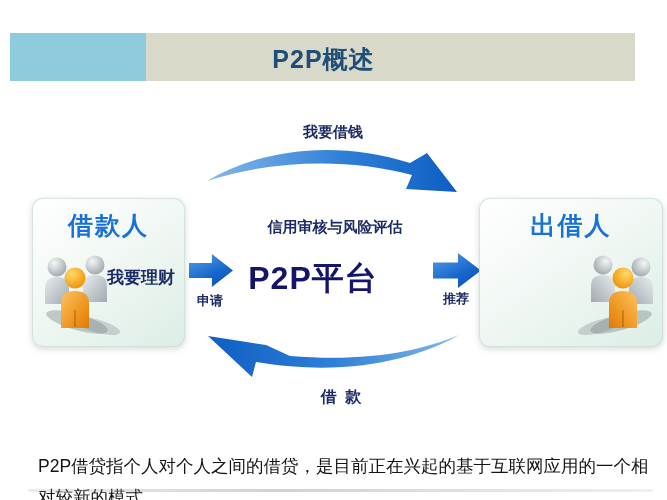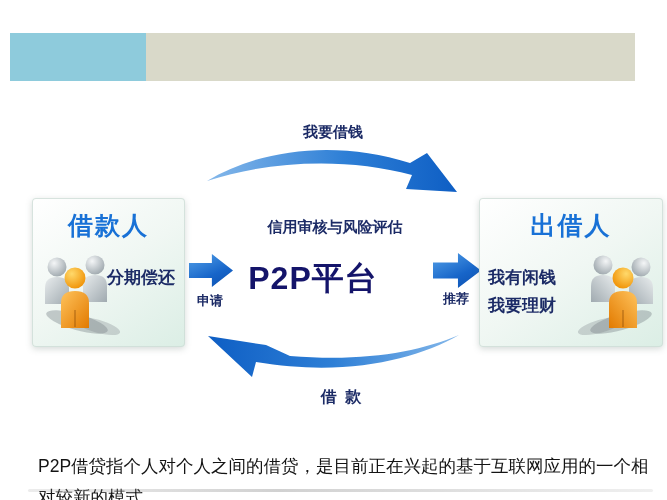--- a/index.html
+++ b/index.html
@@ -8,21 +8,21 @@
     font-family:"Liberation Sans","DejaVu Sans",sans-serif;
   }
   
   .hdr-accent{position:absolute;left:10px;top:33px;width:136px;height:48px;background:#8ecbdc;}
   .hdr-chevron{position:absolute;left:146px;top:45px;width:0;height:0;
     border-top:12px solid transparent;border-bottom:12px solid transparent;border-left:15px solid #8ecbdc;}
   .hdr-bar{position:absolute;left:146px;top:33px;width:489px;height:48px;background:#d9d9c9;}
   .hdr-title{position:absolute;left:0;right:20px;top:43px;text-align:center;
     font-size:25px;font-weight:bold;color:#1f4e79;letter-spacing:1px;}
   
-  .card{position:absolute;top:198px;width:153px;height:149px;border-radius:4px;
+  .card{position:absolute;top:198px;width:153px;height:149px;border-radius:11px;
     background:linear-gradient(145deg,#ffffff 0%,#f0f7f3 50%,#dbeee5 100%);
     box-shadow:0 2px 6px rgba(90,110,105,.25), inset 0 0 0 1px rgba(205,220,214,.8);}
   .card.left{left:32px;}
   .card.right{left:479px;padding-left:31px;}
   .card-title{position:absolute;top:11px;left:0;right:0;text-align:center;
     font-size:25px;font-weight:bold;color:#1871d6;letter-spacing:2px;}
   .card-lines{position:absolute;top:66px;font-size:17px;font-weight:bold;color:#1c2b66;line-height:28px;white-space:nowrap;}
   .card.left .card-lines{right:10px;}
   .card.right .card-lines{left:9px;}
   .people{position:absolute;width:92px;height:100px;top:42px;}
@@ -82,20 +82,21 @@
         <stop offset="0%" stop-color="#0e5ec4"></stop>
           <stop offset="50%" stop-color="#2e7fd6"></stop>
           <stop offset="100%" stop-color="#85b8ea"></stop>
       </linearGradient>
     </defs>
   </svg>
 
   <div class="hdr-accent"></div>
   <div class="hdr-chevron"></div>
   <div class="hdr-bar"></div>
+  <div class="hdr-title">P2P概述</div>
 
   <svg class="arrows" width="667" height="500" viewBox="0 0 667 500">
     <path d="M207 181 C262 148 338 140 410 163 L427 153 L457 192 L406 189 L412 175 C345 157 268 161 207 181 Z" fill="url(#agTop)"></path>
     <path d="M459 335 C418 352 365 362 290 356 L266 345 L208 336 L252 377 L256 362 C345 377 415 360 459 335 Z" fill="url(#agBot)"></path>
   </svg>
 
   <div class="lbl repay-label">我要借钱</div>
   <div class="lbl loan-label">借 款</div>
   <div class="lbl credit-label">信用审核与风险评估</div>
   <div class="lbl platform-label">P2P平台</div>
@@ -112,39 +113,35 @@
       <ellipse cx="62" cy="86" rx="24" ry="6.5" fill="#7e878c" opacity="0.32" transform="rotate(16 62 86)"></ellipse>
       <circle cx="22" cy="27" r="9.5" fill="url(#pg-head-gray)"></circle>
       <path d="M10 64 v-16 q0-11 12-11 q12 0 12 11 v16 z" fill="url(#pg-body-gray)"></path>
       <circle cx="60" cy="25" r="9.5" fill="url(#pg-head-gray)"></circle>
       <path d="M48 62 v-16 q0-11 12-11 q12 0 12 11 v16 z" fill="url(#pg-body-gray)"></path>
       <circle cx="40" cy="38" r="10.5" fill="url(#pg-head-orange)"></circle>
       <path d="M26 88 v-25 q0-12 14-12 q14 0 14 12 v25 z" fill="url(#pg-body-orange)"></path>
       <rect x="39" y="70" width="2" height="17" fill="rgba(120,60,0,.3)"></rect>
     </svg>
     <div class="card-lines">
-      <div>分期偿还</div>
+      <div>我要理财</div>
     </div>
   </div>
 
   <div class="card right">
     <div class="card-title">出借人</div>
     <svg class="people" viewBox="0 0 92 100">
       <ellipse cx="42" cy="82" rx="32" ry="8" fill="#7e878c" opacity="0.42" transform="rotate(16 42 82)"></ellipse>
       <ellipse cx="62" cy="86" rx="24" ry="6.5" fill="#7e878c" opacity="0.32" transform="rotate(16 62 86)"></ellipse>
       <circle cx="22" cy="27" r="9.5" fill="url(#pg-head-gray)"></circle>
       <path d="M10 64 v-16 q0-11 12-11 q12 0 12 11 v16 z" fill="url(#pg-body-gray)"></path>
       <circle cx="60" cy="25" r="9.5" fill="url(#pg-head-gray)"></circle>
       <path d="M48 62 v-16 q0-11 12-11 q12 0 12 11 v16 z" fill="url(#pg-body-gray)"></path>
       <circle cx="40" cy="38" r="10.5" fill="url(#pg-head-orange)"></circle>
       <path d="M26 88 v-25 q0-12 14-12 q14 0 14 12 v25 z" fill="url(#pg-body-orange)"></path>
       <rect x="39" y="70" width="2" height="17" fill="rgba(120,60,0,.3)"></rect>
     </svg>
-    <div class="card-lines">
-      <div>我有闲钱</div>
-      <div>我要理财</div>
-    </div>
   </div>
 
   <p class="footer">P2P借贷指个人对个人之间的借贷，是目前正在兴起的基于互联网应用的一个相对较新的模式。</p>
   <div class="photo-edge"></div>
 
 </div>
 
 </body></html>

